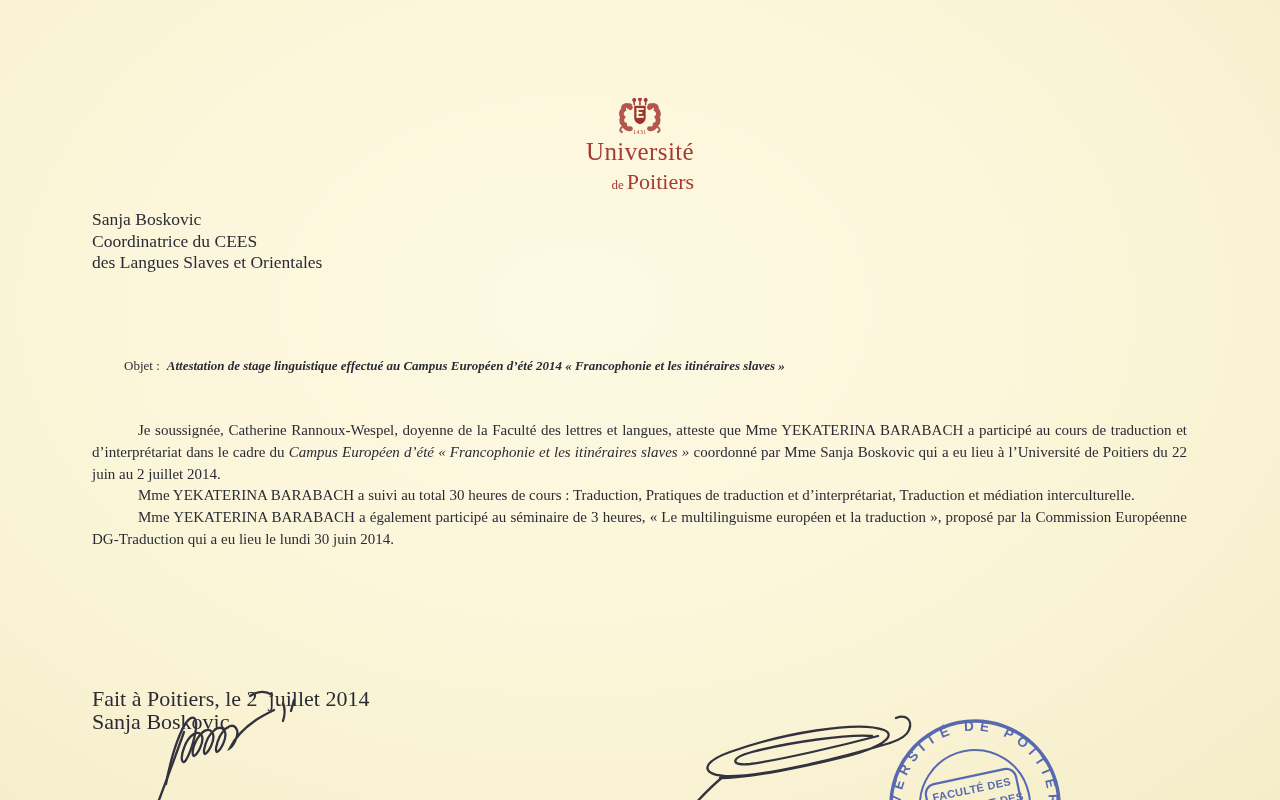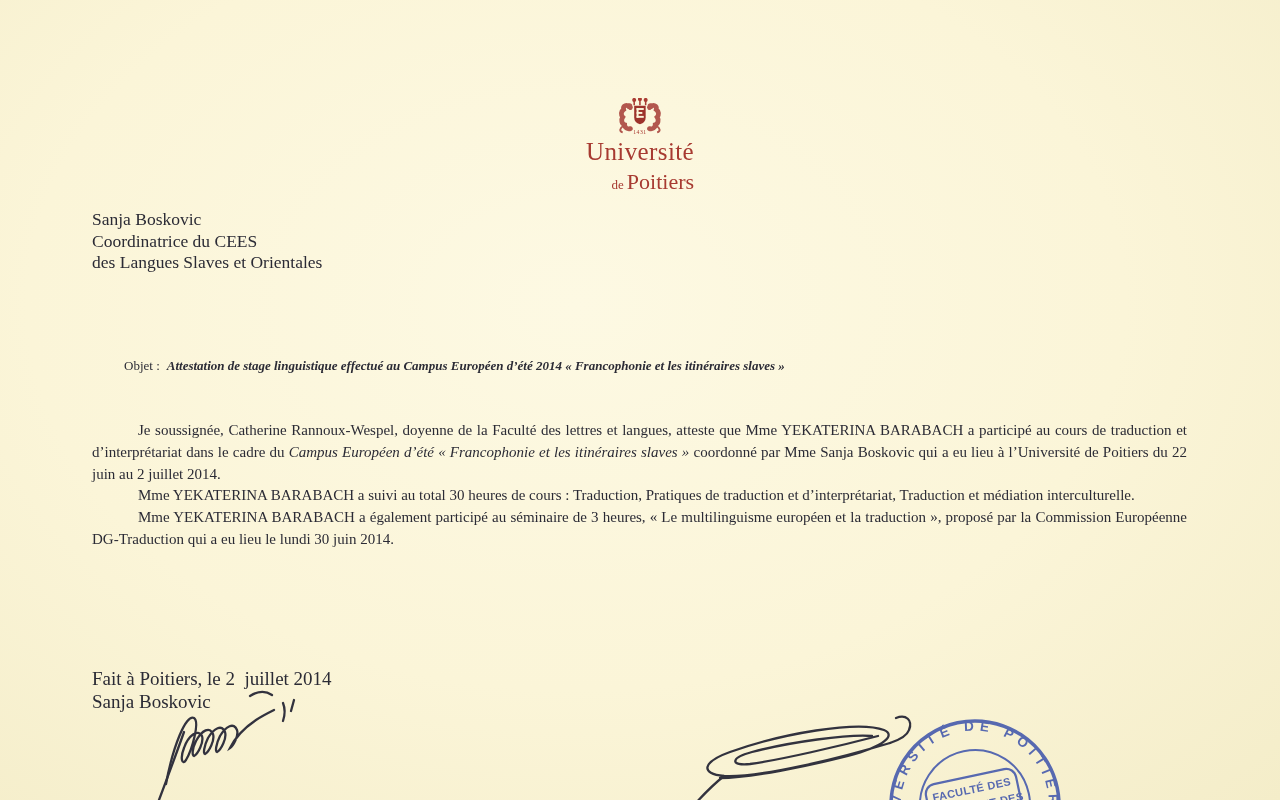--- a/index.html
+++ b/index.html
@@ -23,21 +23,21 @@
   .sender{position:absolute;left:92px;top:209px;font-size:17.5px;line-height:21.5px;}
   
   .subject{position:absolute;left:92px;top:358px;width:1100px;font-size:13px;margin-left:32px;}
   .subj-label{margin-right:7px;}
   .subj-text{font-weight:700;font-style:italic;}
   
   .bodytext{position:absolute;left:92px;top:420px;width:1095px;font-size:15px;line-height:21.8px;text-align:justify;}
   .para{margin:0;text-indent:46px;}
   .para em{font-style:italic;}
   
-  .footer-left{position:absolute;left:92px;top:668px;font-size:19px;line-height:22.5px;}
+  .footer-left{position:absolute;left:92px;top:688px;font-size:22px;line-height:22.5px;}
   .prewrap{white-space:pre-wrap;}
   .footer-right{position:absolute;left:715px;top:660px;width:345px;text-align:center;font-size:17.5px;line-height:24.5px;}
   .sig-left{position:absolute;left:150px;top:688px;}
   .sig-right{position:absolute;left:688px;top:706px;}
   .stamp{position:absolute;left:872px;top:700px;opacity:.92;}
   svg{display:block;}
 </style>
 </head>
 <body>
 

